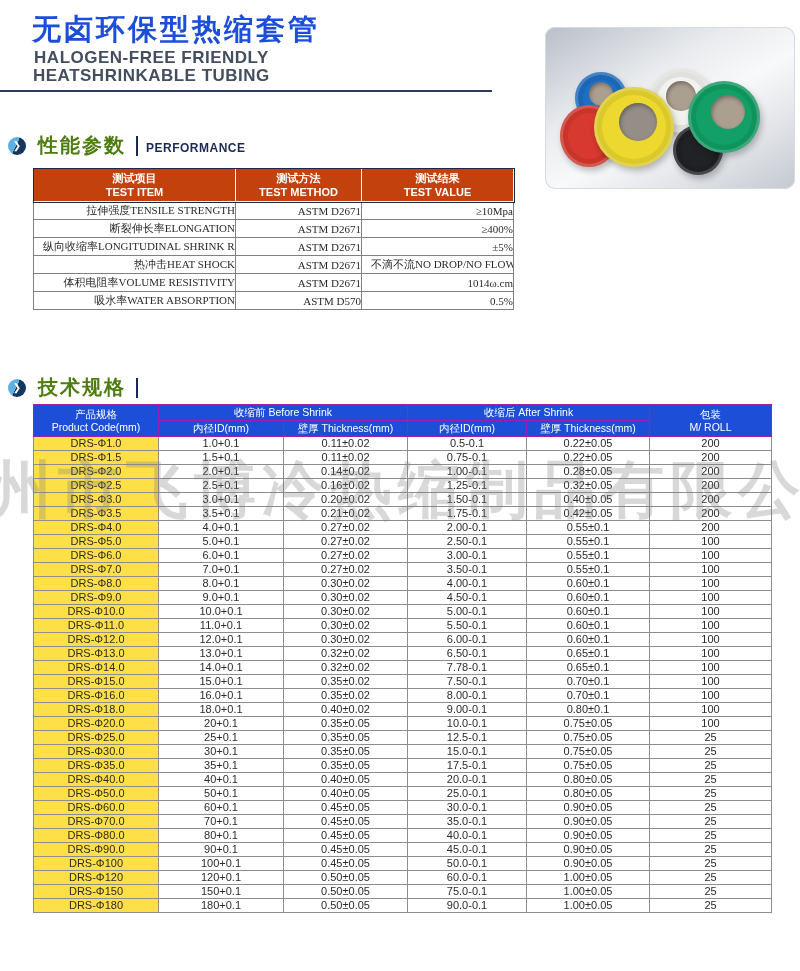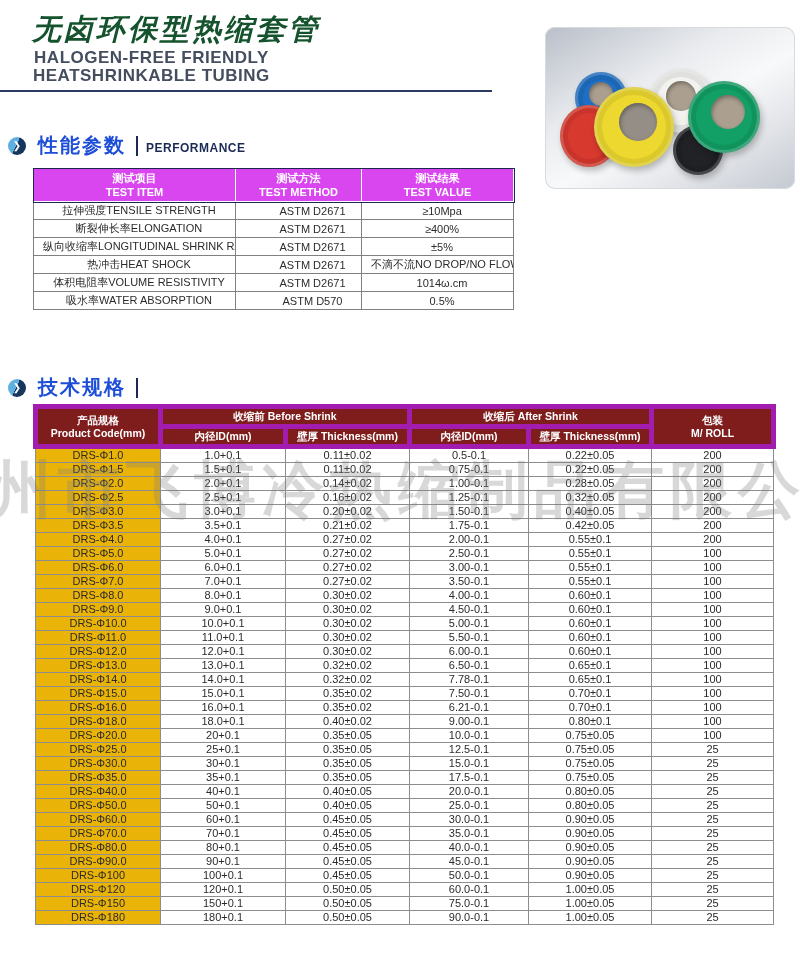--- a/index.html
+++ b/index.html
@@ -1,21 +1,21 @@
 <!DOCTYPE html>
 <html><head>
 <meta charset="utf-8">
 <style>
   html,body{margin:0;padding:0;background:#fff;}
   body{font-family:"Liberation Sans","DejaVu Sans",sans-serif;}
   #page{position:relative;width:800px;height:971px;background:#fff;overflow:hidden;}
 
   
   .main-title{position:absolute;left:32px;top:10px;font-size:29px;font-weight:bold;
-    color:#14532d;letter-spacing:3px;font-style:italic;}
+    color:#1d4ed8;letter-spacing:3px;}
   .subtitle{position:absolute;left:33px;top:49px;font-size:17px;font-weight:bold;
     color:#444e5f;letter-spacing:0.5px;line-height:18px;text-align:center;}
   .title-rule{position:absolute;left:0;top:90px;width:492px;height:2px;background:#2a3a60;}
 
   
   .photo{position:absolute;left:545px;top:27px;width:250px;height:162px;border-radius:10px;
     background:linear-gradient(150deg,#b9bfc9 0%,#e9ebee 35%,#f8f9fa 55%,#e3e5e9 75%,#c4c9d1 100%);
     overflow:hidden;box-shadow:inset 0 0 0 1px #d7dade;}
   .roll{position:absolute;border-radius:50%;
     box-shadow:inset 0 0 0 3px rgba(255,255,255,0.18), inset 0 0 0 8px rgba(0,0,0,0.07), 2px 4px 6px rgba(0,0,0,0.25);}
@@ -30,41 +30,41 @@
   .roll-green{left:143px;top:54px;width:72px;height:72px;background:#12a066;z-index:4;}
   .roll-green .hole{left:23px;top:14px;width:34px;height:34px;}
   .roll-yellow{left:49px;top:60px;width:80px;height:80px;background:#ecd82e;z-index:5;}
   .roll-yellow .hole{left:25px;top:16px;width:38px;height:38px;background:#948e86;}
 
   
   .section-head{position:absolute;left:8px;display:flex;align-items:center;}
   .sec-icon{width:18px;height:18px;border-radius:50%;flex:0 0 18px;
     background:linear-gradient(115deg,#5fb0e0 46%,#16365e 46%);
     color:#fff;font-size:10px;font-weight:bold;line-height:18px;text-align:center;}
-  .sec-cn{margin-left:12px;font-size:20px;font-weight:bold;color:#1d4ed8;letter-spacing:2px;}
+  .sec-cn{margin-left:12px;font-size:20px;font-weight:bold;color:#4d7c0f;letter-spacing:2px;}
   .sec-divider{margin:0 8px 0 10px;width:2px;height:20px;background:#1b2a55;}
   .sec-en{font-size:12px;font-weight:bold;color:#1b2a55;letter-spacing:0.5px;padding-top:4px;}
 
   
   table{border-collapse:collapse;table-layout:fixed;}
   th,td{overflow:hidden;white-space:nowrap;}
 
   .perf-table{position:absolute;left:33px;top:168px;width:480px;font-size:11px;}
-  .perf-table th{background:#d946ef;color:#fff;border:1px solid #fff;
+  .perf-table th{background:#c2410c;color:#fff;border:1px solid #fff;
     font-size:11px;font-weight:bold;line-height:14px;padding:2px 0;}
   .perf-table thead tr{outline:1px solid #1b2750;}
-  .perf-table td{border:1px solid #808080;color:#2b2b2b;height:17px;padding:0 0 0 9px;text-align:center;}
+  .perf-table td{border:1px solid #808080;color:#2b2b2b;height:17px;padding:0 0 0 9px;text-align:right;font-family:Liberation Serif, serif;}
   .perf-table td.c2{padding-left:28px;}
 
   .spec-table{position:absolute;left:33px;top:404px;width:738px;font-size:11px;z-index:1;}
-  .spec-table th{background:#7f1d1d;color:#fff;border:5px solid #a21caf;
-    font-size:10.5px;font-weight:bold;line-height:13px;padding:1px 0;}
+  .spec-table th{background:#1d4ed8;color:#fff;border:1px solid #a21caf;
+    font-size:10.5px;font-weight:normal;line-height:13px;padding:1px 0;}
   .spec-table td{border:1px solid #8d8d8d;color:#2b2b2b;height:13px;line-height:13px;
     text-align:center;padding:0;}
-  .spec-table td.code-col{background:#eab308;}
+  .spec-table td.code-col{background:#fde047;}
 
   
   .watermark{position:absolute;left:-10px;top:448px;width:820px;z-index:5;
     font-size:62px;font-weight:bold;letter-spacing:6px;white-space:nowrap;
     color:rgba(125,125,125,0.30);pointer-events:none;}
 </style>
 </head>
 <body>
 
 <div id="page">
@@ -335,21 +335,21 @@
           <td>15.0+0.1</td>
           <td>0.35±0.02</td>
           <td>7.50-0.1</td>
           <td>0.70±0.1</td>
           <td>100</td>
         </tr>
         <tr>
           <td class="code-col">DRS-Φ16.0</td>
           <td>16.0+0.1</td>
           <td>0.35±0.02</td>
-          <td>6.21-0.1</td>
+          <td>8.00-0.1</td>
           <td>0.70±0.1</td>
           <td>100</td>
         </tr>
         <tr>
           <td class="code-col">DRS-Φ18.0</td>
           <td>18.0+0.1</td>
           <td>0.40±0.02</td>
           <td>9.00-0.1</td>
           <td>0.80±0.1</td>
           <td>100</td>

